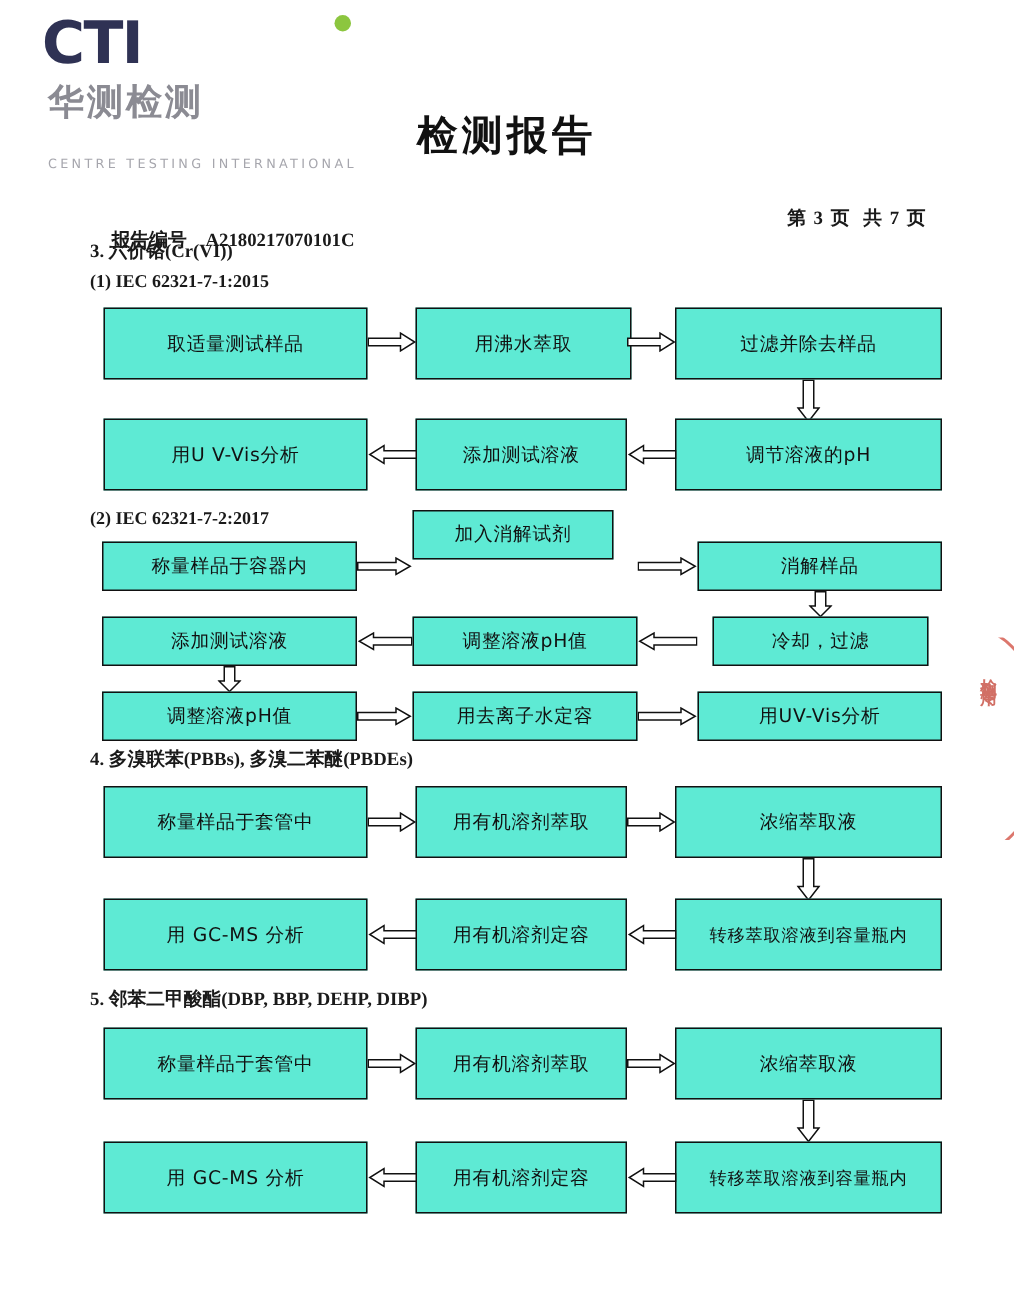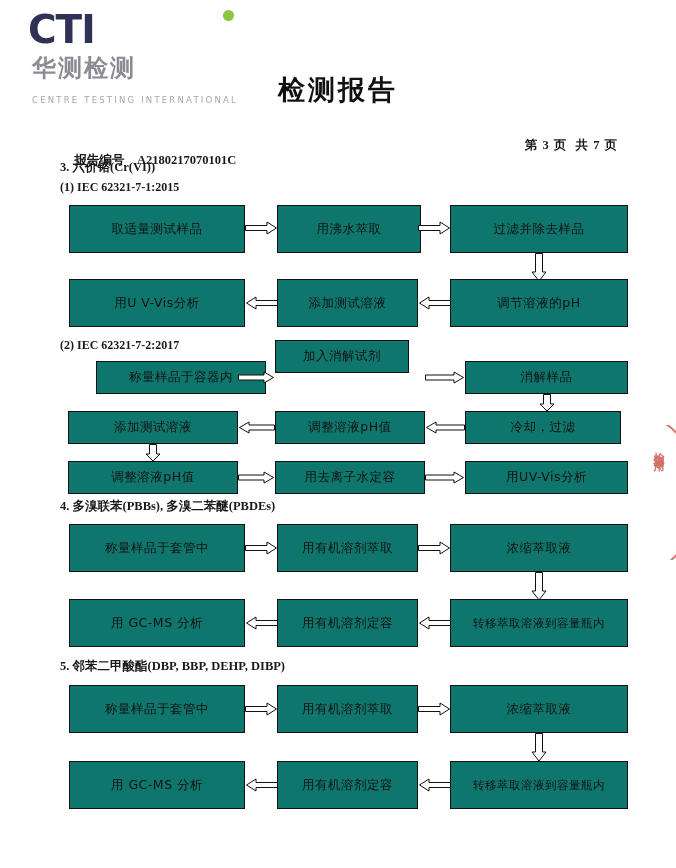--- a/index.html
+++ b/index.html
@@ -58,21 +58,21 @@
     color: #8b8b93;
     line-height: 33px;
     letter-spacing: 2px;
   }
   #logo-en {
     font-family: "DejaVu Sans", sans-serif;
     font-size: 8.5px;
     color: #a6a6ad;
     letter-spacing: 2.2px;
     line-height: 12px;
-    margin-top: 9px;
+    margin-top: 19px;
   }
 
   
   #doc-title {
     position: absolute;
     top: 72px;
     left: 0;
     width: 676px;
     text-align: center;
     font-family: "DejaVu Sans", sans-serif;
@@ -117,21 +117,21 @@
   .fbox {
     position: absolute;
     border: 1px solid #111;
     box-sizing: border-box;
     display: flex;
     align-items: center;
     justify-content: center;
     font-family: "DejaVu Sans", sans-serif;
     font-size: 12.5px;
     color: #111;
-    background: #0f766e;
+    background: #5eead4;
     letter-spacing: 0.5px;
     white-space: nowrap;
   }
   .fbox.small { font-size: 11.5px; }
 
   
   .arrow-h, .arrow-v {
     position: absolute;
   }
   .arrow-h svg, .arrow-v svg { display: block; }
@@ -222,21 +222,21 @@
     </svg>
 </div>
 <div class="arrow-h" style="left:418px; top:296px;">
   <svg width="33" height="14" viewBox="0 0 33 14">
       <path d="M32.5,4.5 L11,4.5 L11,1 L1.5,7 L11,13 L11,9.5 L32.5,9.5 Z" fill="#ffffff" stroke="#111" stroke-width="1"></path>
     </svg>
 </div>
 
 <div class="sub-head" style="top:338px;">(2) IEC 62321-7-2:2017</div>
 
-<div class="fbox" style="left:68px;  top:361px; width:170px; height:33px;margin-left:28px;">称量样品于容器内</div>
+<div class="fbox" style="left:68px;  top:361px; width:170px; height:33px;">称量样品于容器内</div>
 <div class="fbox" style="left:275px; top:340px; width:134px; height:33px;">加入消解试剂</div>
 <div class="fbox" style="left:465px; top:361px; width:163px; height:33px;">消解样品</div>
 
 <div class="arrow-h" style="left:238px; top:371px;">
   <svg width="37" height="13" viewBox="0 0 37 13">
       <path d="M0.5,4 L26,4 L26,1 L35.5,6.5 L26,12 L26,9 L0.5,9 Z" fill="#ffffff" stroke="#111" stroke-width="1"></path>
     </svg>
 </div>
 <div class="arrow-h" style="left:425px; top:371px;">
   <svg width="40" height="13" viewBox="0 0 40 13">
@@ -244,21 +244,21 @@
     </svg>
 </div>
 <div class="arrow-v" style="left:539px; top:394px;">
   <svg width="16" height="18" viewBox="0 0 16 18">
       <path d="M4.5,0.5 L4.5,10 L1,10 L8,17 L15,10 L11.5,10 L11.5,0.5 Z" fill="#ffffff" stroke="#111" stroke-width="1"></path>
     </svg>
 </div>
 
 <div class="fbox" style="left:68px;  top:411px; width:170px; height:33px;">添加测试溶液</div>
 <div class="fbox" style="left:275px; top:411px; width:150px; height:33px;">调整溶液pH值</div>
-<div class="fbox" style="left:465px; top:411px; width:156px; height:33px;text-align:right;">冷却，过滤</div>
+<div class="fbox" style="left:475px; top:411px; width:144px; height:33px;text-align:right;">冷却，过滤</div>
 
 <div class="arrow-h" style="left:238px; top:421px;">
   <svg width="37" height="13" viewBox="0 0 37 13">
       <path d="M36.5,4 L11,4 L11,1 L1.5,6.5 L11,12 L11,9 L36.5,9 Z" fill="#ffffff" stroke="#111" stroke-width="1"></path>
     </svg>
 </div>
 <div class="arrow-h" style="left:425px; top:421px;">
   <svg width="40" height="13" viewBox="0 0 40 13">
       <path d="M39.5,4 L11,4 L11,1 L1.5,6.5 L11,12 L11,9 L39.5,9 Z" fill="#ffffff" stroke="#111" stroke-width="1"></path>
     </svg>

